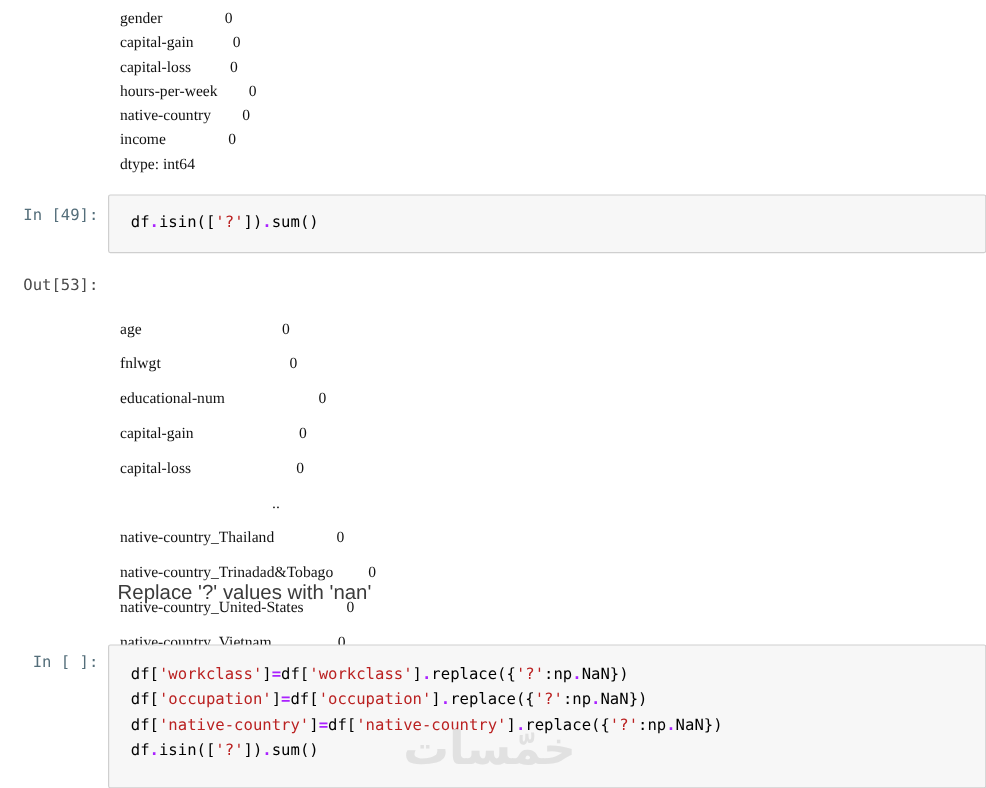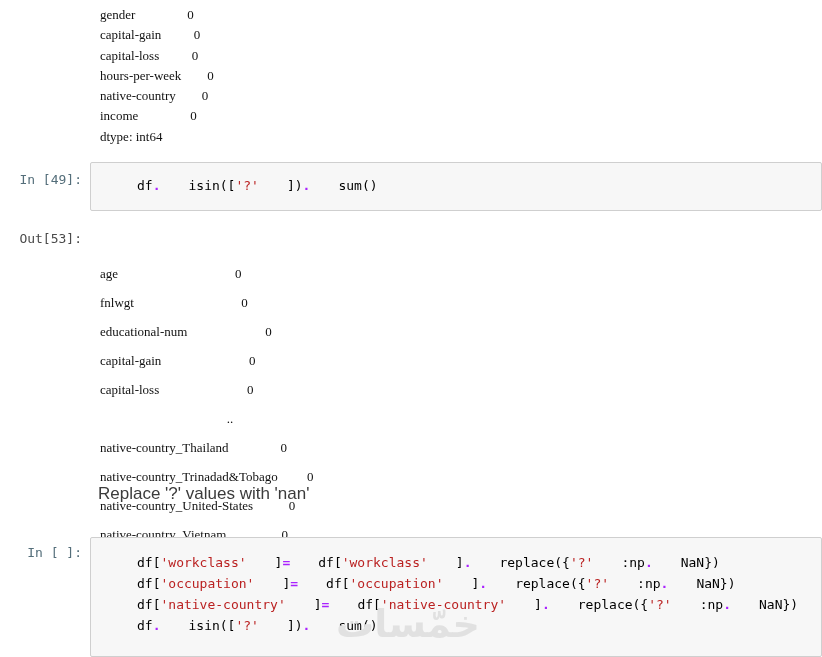--- a/index.html
+++ b/index.html
@@ -24,21 +24,21 @@
   .prompt-in37{top:170px;}
   .prompt-out37{top:229px;}
   .prompt-inempty{top:543px;padding-left:16px;}
   .cell-box{position:absolute;left:90px;right:0;background:var(--cell-bg);
             border:1px solid var(--cell-border);border-radius:2px;}
   .cell-37{top:162px;height:49px;}
   .cell-empty{top:537px;height:120px;}
   .codearea{font-size:13px;line-height:21px;color:var(--code);white-space:pre;}
   .cell-37 .codearea{padding:12px 8px 0 18px;}
   .cell-empty .codearea{padding:14px 8px 0 18px;}
-  .tok-p{color:var(--code);margin-left:28px;}
+  .tok-p{color:var(--code);}
   .tok-s{color:var(--string);}
   .tok-o{color:var(--operator);font-weight:bold;}
   .markdown-cell{position:absolute;left:98px;top:483px;
       font-family:"Liberation Sans","DejaVu Sans",sans-serif;
       font-size:17px;line-height:22px;color:var(--markdown);text-align:right;}
   .watermark{position:absolute;left:336px;top:602px;z-index:3;
       font-family:"DejaVu Sans",sans-serif;font-weight:bold;font-size:38px;
       color:var(--watermark);pointer-events:none;}
 </style>
 </head>

